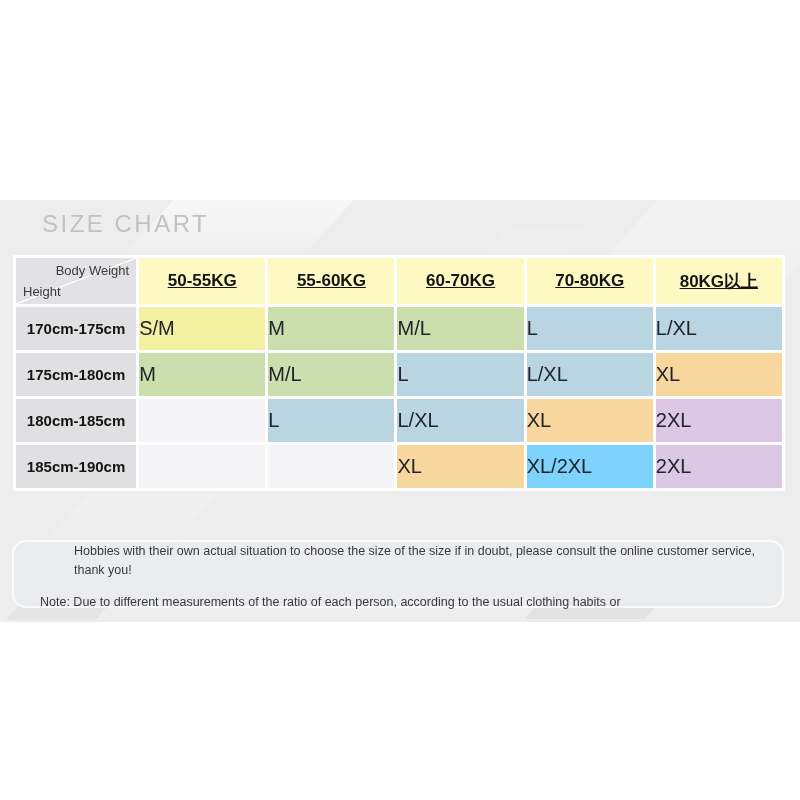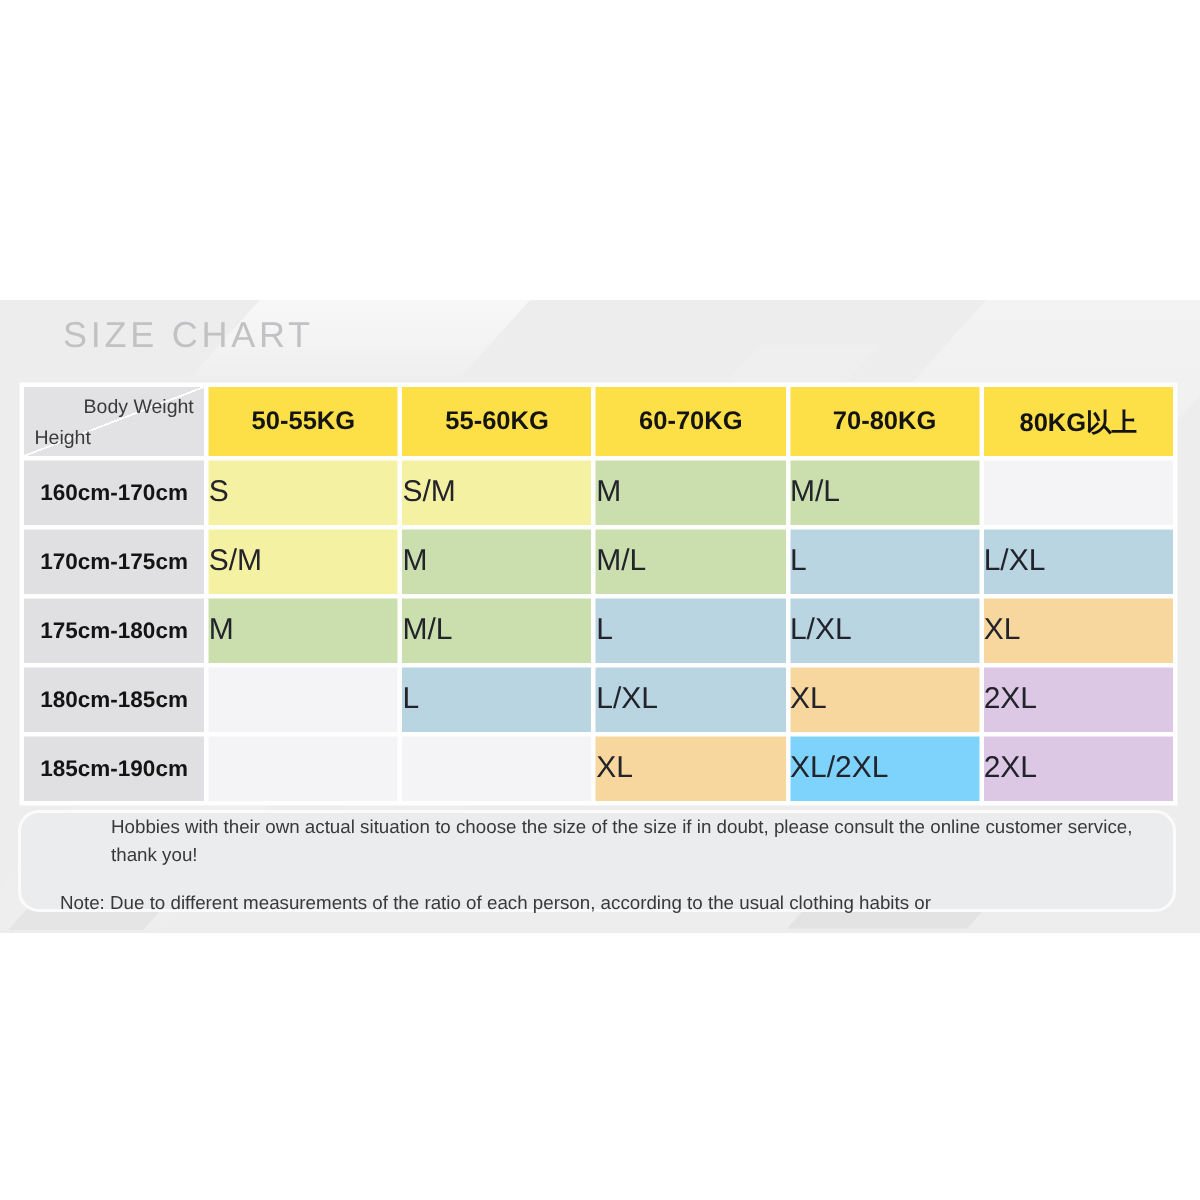--- a/index.html
+++ b/index.html
@@ -31,21 +31,21 @@
     border-collapse:separate;border-spacing:3px;
     background:rgba(255,255,255,.9);
   }
   table.size-table th, table.size-table td{padding:0;margin:0;}
   th.corner{
     position:relative;height:46px;background:#e2e2e4;
     background-image:linear-gradient(to bottom right,transparent 49.3%,#ffffff 49.3%,#ffffff 50.7%,transparent 50.7%);
   }
   .corner-top{position:absolute;top:5px;right:7px;font-size:13px;font-weight:400;color:#3a3a3c;}
   .corner-bottom{position:absolute;bottom:5px;left:7px;font-size:13px;font-weight:400;color:#3a3a3c;}
-  th.wh{height:46px;background:#fde047;font-size:17px;font-weight:700;color:#141414;text-align:center;}
+  th.wh{height:46px;background:#fef9c3;font-size:17px;font-weight:700;color:#141414;text-align:center;text-decoration:underline;}
   th.hl{height:43px;background:#e0e0e2;font-size:15px;font-weight:700;color:#141414;text-align:center;}
   td.sz{height:43px;font-size:20px;color:#23232b;text-align:left;padding-left:12px;font-weight:400;vertical-align:middle;}
 
   .note-box{
     position:absolute;left:12px;top:340px;width:772px;height:68px;
     background:#ebecee;border:2px solid #fbfbfc;border-radius:14px;
     box-sizing:border-box;
   }
   .note-line{font-size:12.5px;color:#39393b;line-height:19px;}
   .note-l1{margin:13px 0 0 26px;}
@@ -81,28 +81,20 @@
         </th>
       <th class="wh">50-55KG</th>
           <th class="wh">55-60KG</th>
           <th class="wh">60-70KG</th>
           <th class="wh">70-80KG</th>
           <th class="wh">80KG以上</th>
         </tr>
     </thead>
     <tbody>
         <tr>
-          <th class="hl">160cm-170cm</th>
-          <td class="sz" style="background: rgb(245, 241, 163);">S</td>
-          <td class="sz" style="background: rgb(245, 241, 163);">S/M</td>
-          <td class="sz" style="background: rgb(202, 223, 173);">M</td>
-          <td class="sz" style="background: rgb(202, 223, 173);">M/L</td>
-          <td class="sz" style="background: rgb(244, 244, 246);"></td>
-        </tr>
-        <tr>
           <th class="hl">170cm-175cm</th>
           <td class="sz" style="background: rgb(245, 241, 163);">S/M</td>
           <td class="sz" style="background: rgb(202, 223, 173);">M</td>
           <td class="sz" style="background: rgb(202, 223, 173);">M/L</td>
           <td class="sz" style="background: rgb(185, 213, 226);">L</td>
           <td class="sz" style="background: rgb(185, 213, 226);">L/XL</td>
         </tr>
         <tr>
           <th class="hl">175cm-180cm</th>
           <td class="sz" style="background: rgb(202, 223, 173);">M</td>

